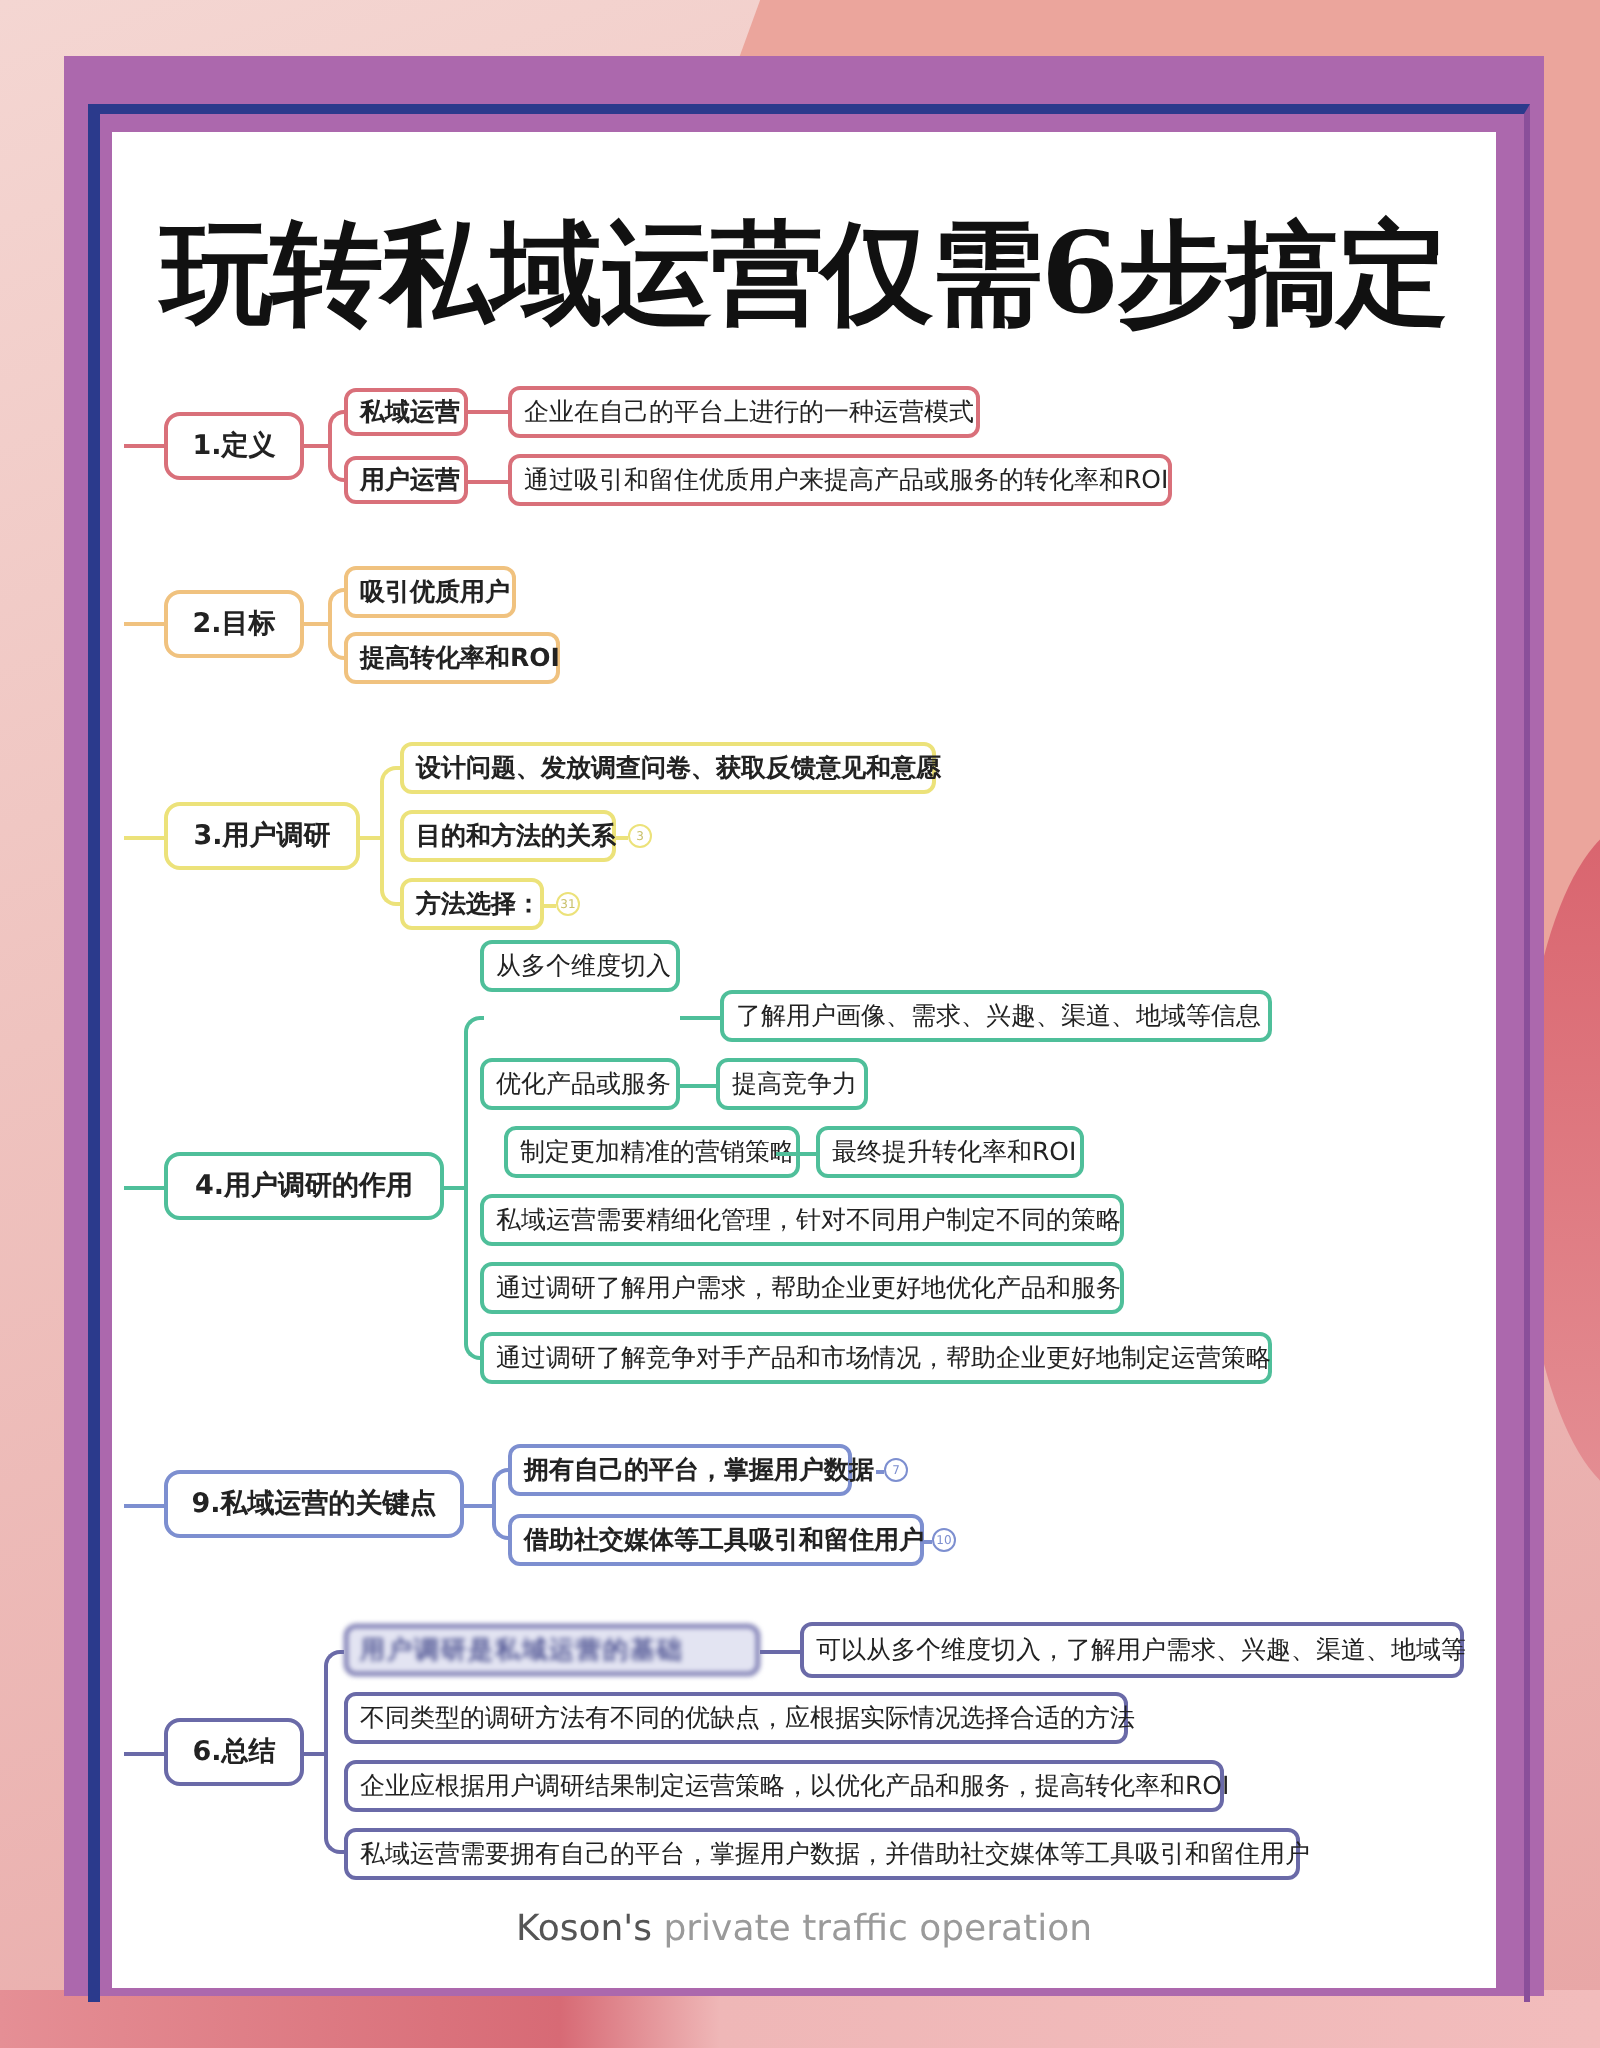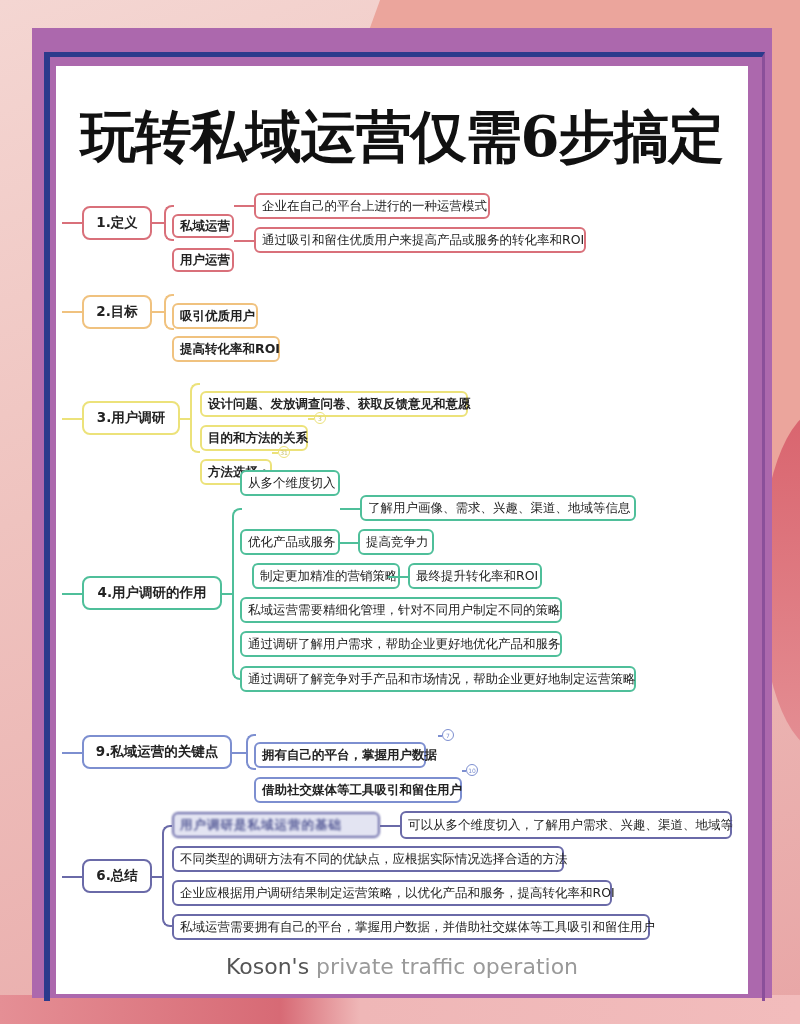--- a/index.html
+++ b/index.html
@@ -40,39 +40,39 @@
     font-family: "DejaVu Serif", "Liberation Serif", serif;
     font-size: 56px; font-weight: 900; color: #111; letter-spacing: -1px;
   }
   .node {
     position: absolute; box-sizing: border-box; background: #fff;
     border: 2px solid; border-radius: 6px;
     font-size: 12.5px; color: #222; display: flex; align-items: center;
     padding: 0 6px; white-space: nowrap;
   }
   .node.root { justify-content: center; font-weight: bold; font-size: 13.5px; border-radius: 8px; }
-  .node.bold { font-weight: bold; margin-top: 20px; }
+  .node.bold { font-weight: bold; }
   .line { position: absolute; }
   .hline { height: 2px; }
   .vbrace {
     position: absolute; width: 10px; border: 2px solid; border-right: none;
     border-radius: 8px 0 0 8px; box-sizing: border-box;
   }
   .badge {
     position: absolute; width: 12px; height: 12px; border-radius: 50%;
     border: 1px solid; box-sizing: border-box; font-size: 6px;
     display: flex; align-items: center; justify-content: center;
   }
   .blurred {
     color: #5a5f9a; filter: blur(1.2px); font-weight: bold; letter-spacing: 1px;
     background: #e3e4f2;
   }
   .footer {
     position: absolute; left: 56px; top: 954px; width: 692px; text-align: center;
-    font-size: 22px; color: #9a9a9a;
+    font-size: 18px; color: #9a9a9a;
     font-family: "DejaVu Sans", "Liberation Sans", sans-serif;
   }
   .footer .brand { color: #555; }
 </style>
 </head>
 <body>
 
 <div class="bg-shape-tr"></div>
 <div class="bg-shape-r"></div>
 <div class="bg-shape-b"></div>

